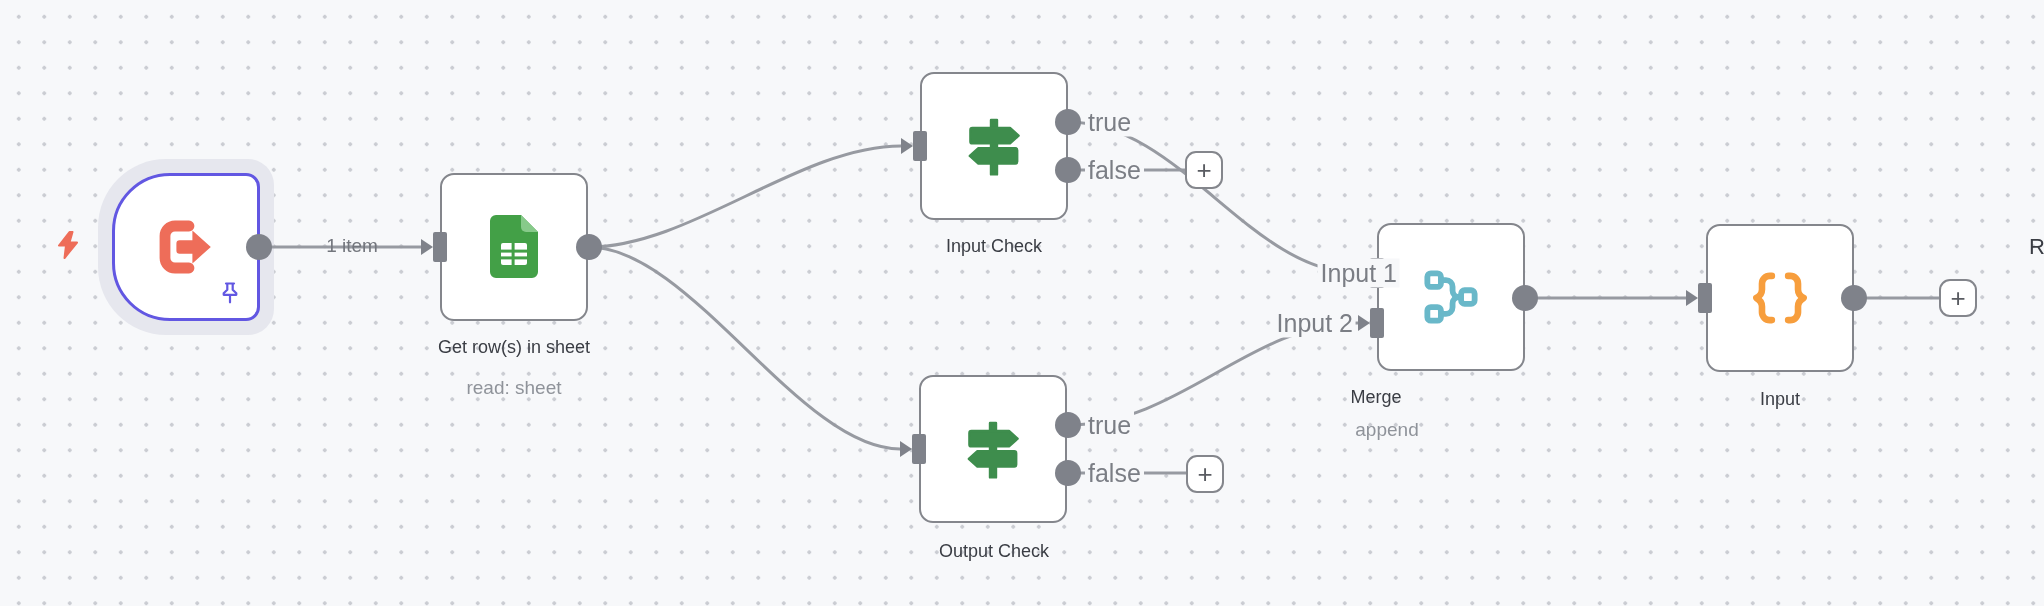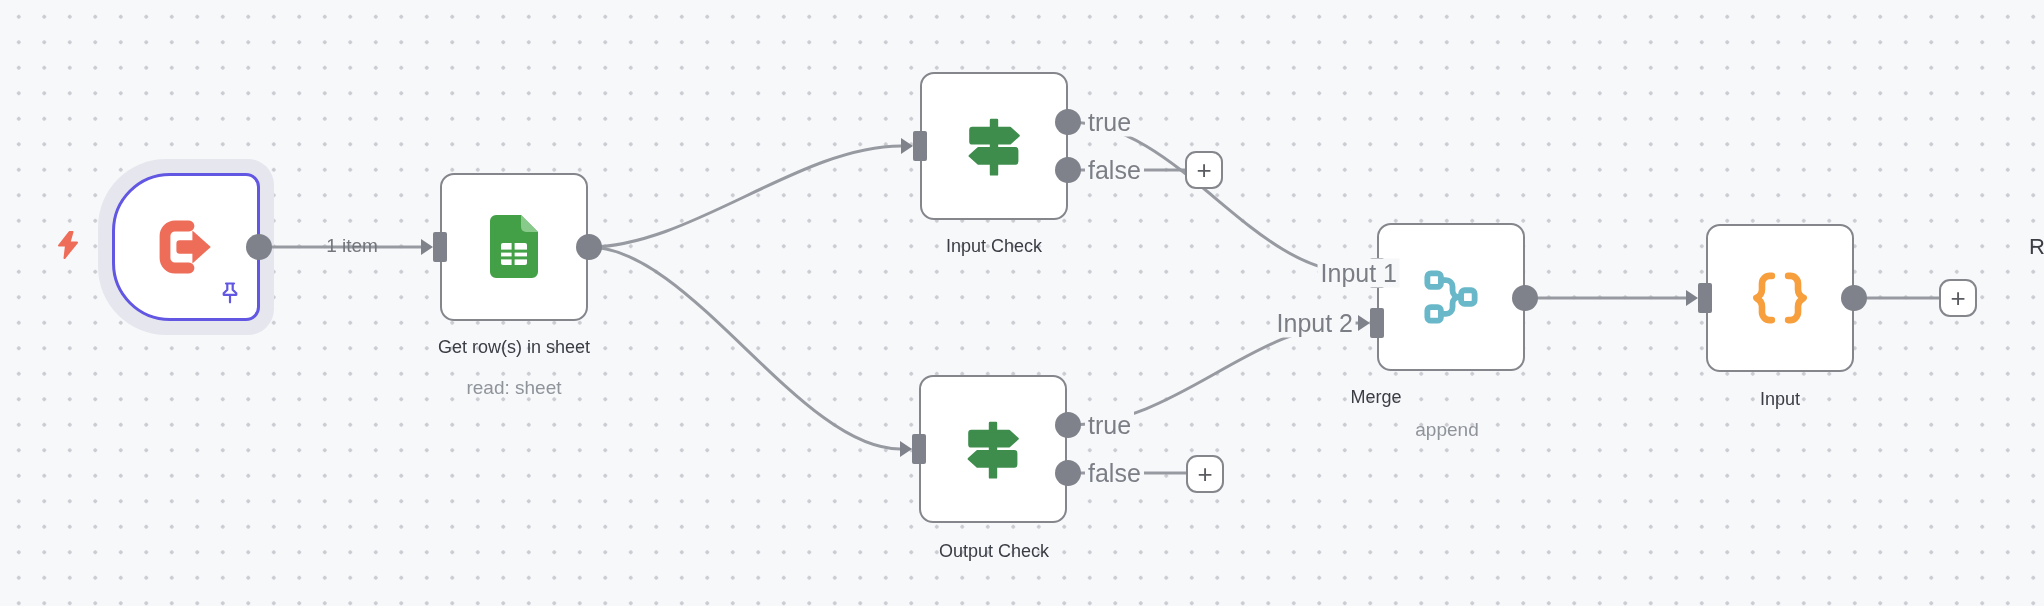--- a/index.html
+++ b/index.html
@@ -204,19 +204,19 @@
   </div>
 
   <div class="label-center node-title" style="left:514px;top:347px;">Get row(s) in sheet</div>
   <div class="label-center node-subtitle" style="left:514px;top:380px;margin-top:8px;">read: sheet</div>
 
   <div class="label-center node-title" style="left:994px;top:246px;">Input Check</div>
 
   <div class="label-center node-title" style="left:994px;top:551px;">Output Check</div>
 
   <div class="label-center node-title" style="left:1376px;top:397px;">Merge</div>
-  <div class="label-center node-subtitle" style="left:1447px;top:430px;">append</div>
+  <div class="label-center node-subtitle" style="left:1387px;top:430px;">append</div>
 
   <div class="label-center node-title" style="left:1780px;top:399px;">Input</div>
 
   <div class="partial-label" style="left:2029px;top:247px;">R</div>
 
 </div>
 
 </body></html>

